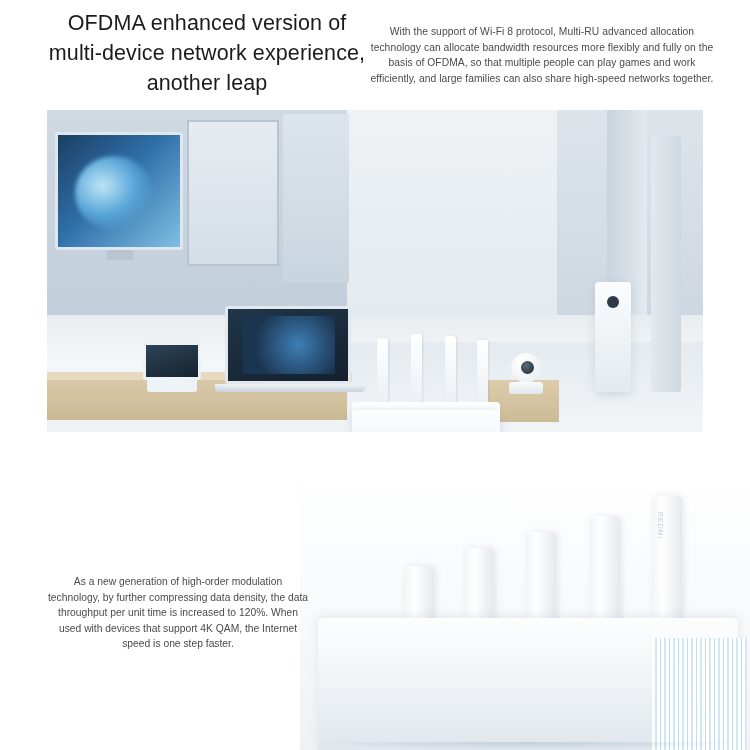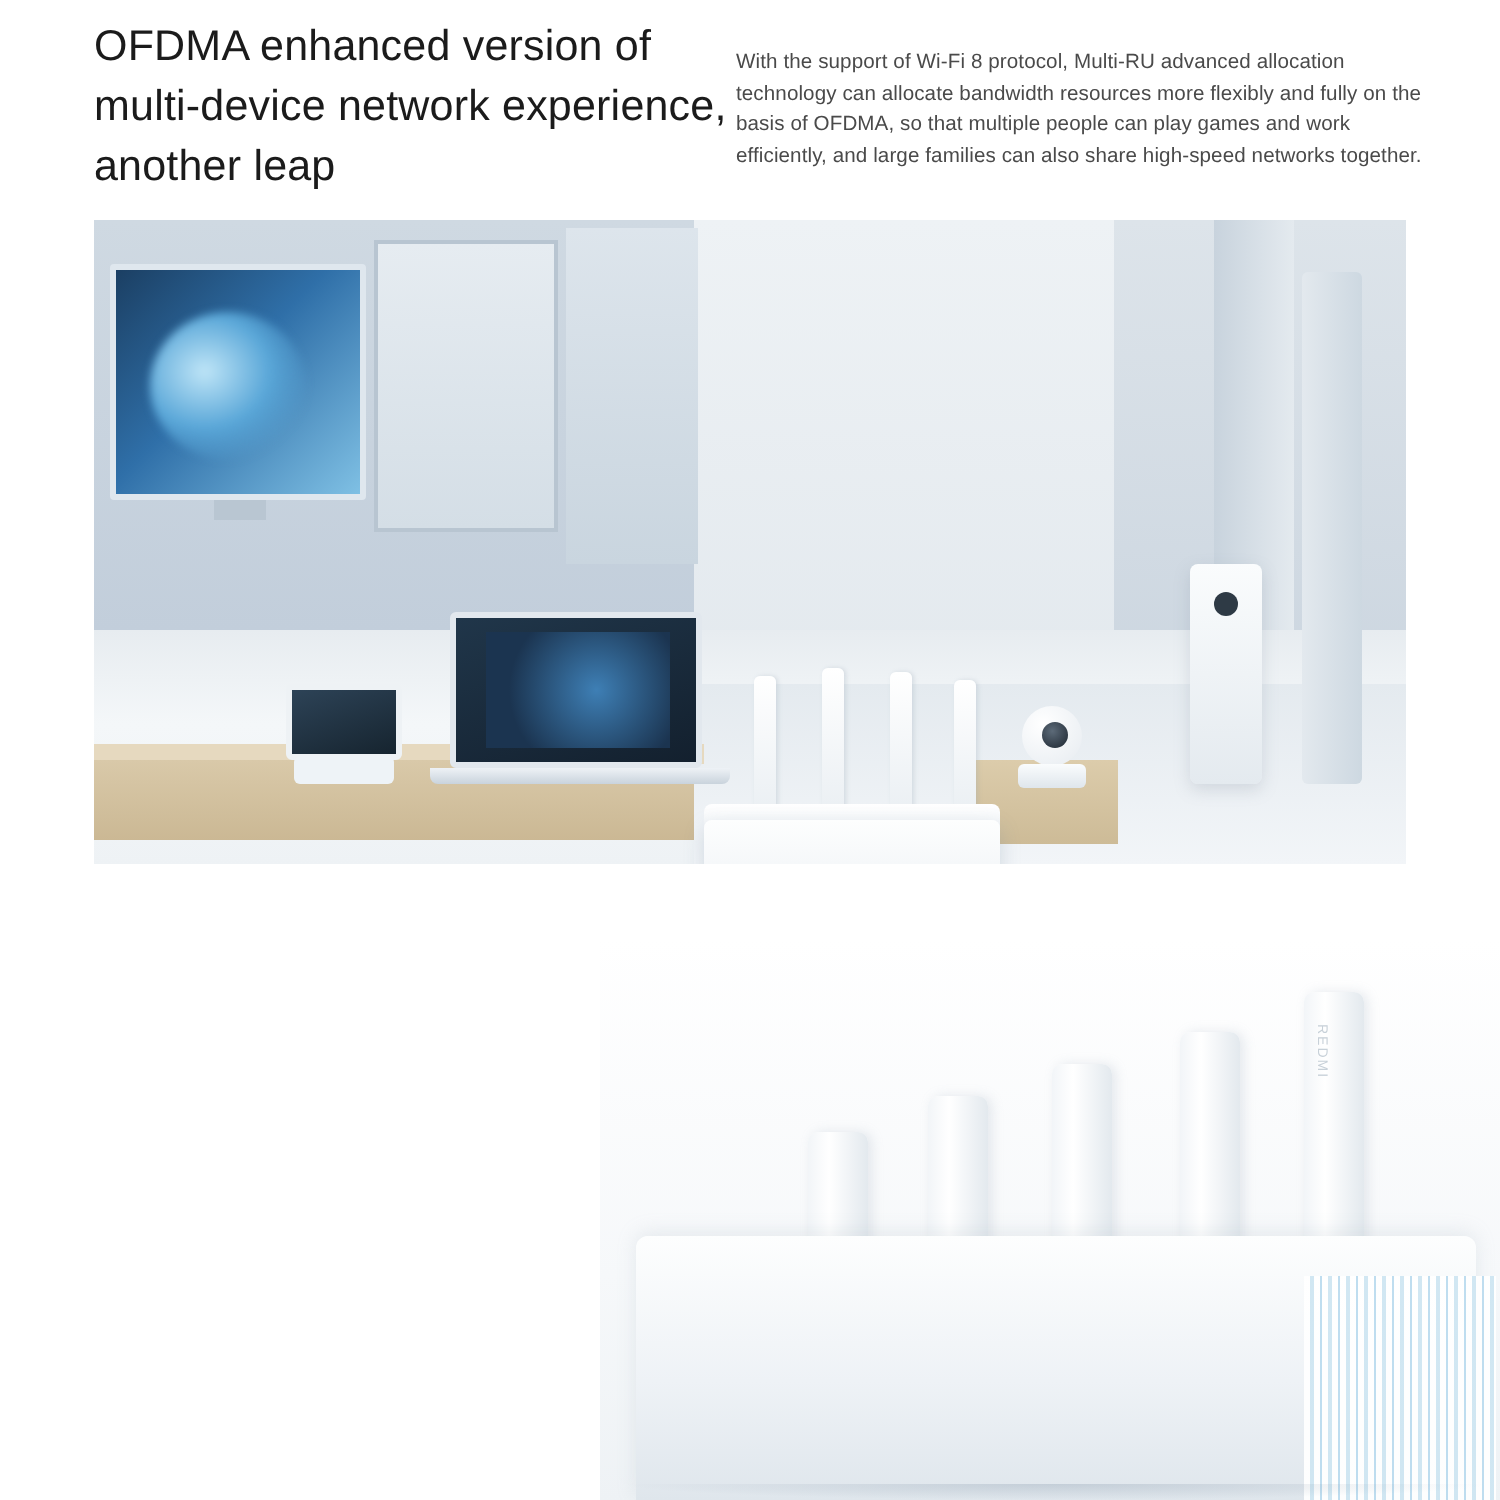--- a/index.html
+++ b/index.html
@@ -8,20 +8,21 @@
     height: 750px;
     background: #ffffff;
     font-family: "Liberation Sans", sans-serif;
     overflow: hidden;
   }
   .page {
     position: relative;
     width: 750px;
     height: 750px;
     background: #ffffff;
+    text-align: center;
   }
 
   
   .section1-head {
     position: absolute;
     left: 0; top: 0;
     width: 750px;
     height: 108px;
   }
   .s1-title {
@@ -344,15 +345,16 @@
       <div class="h2-ant" style="left:226px; top:62px; height:142px;"></div>
       <div class="h2-ant" style="left:290px; top:46px; height:152px;"></div>
       <div class="h2-ant" style="left:352px; top:26px; height:164px;"></div>
       <div class="h2-ant-logo" style="left:357px; top:42px;">REDMI</div>
 
       <div class="h2-body"></div>
       <div class="h2-stripes"></div>
       <div class="h2-shadow"></div>
     </div>
 
+    <div class="s2-body">As a new generation of high-order modulation technology, by further compressing data density, the data throughput per unit time is increased to 120%. When used with devices that support 4K QAM, the Internet speed is one step faster.</div>
   </div>
 
 </div>
 
 </body></html>

